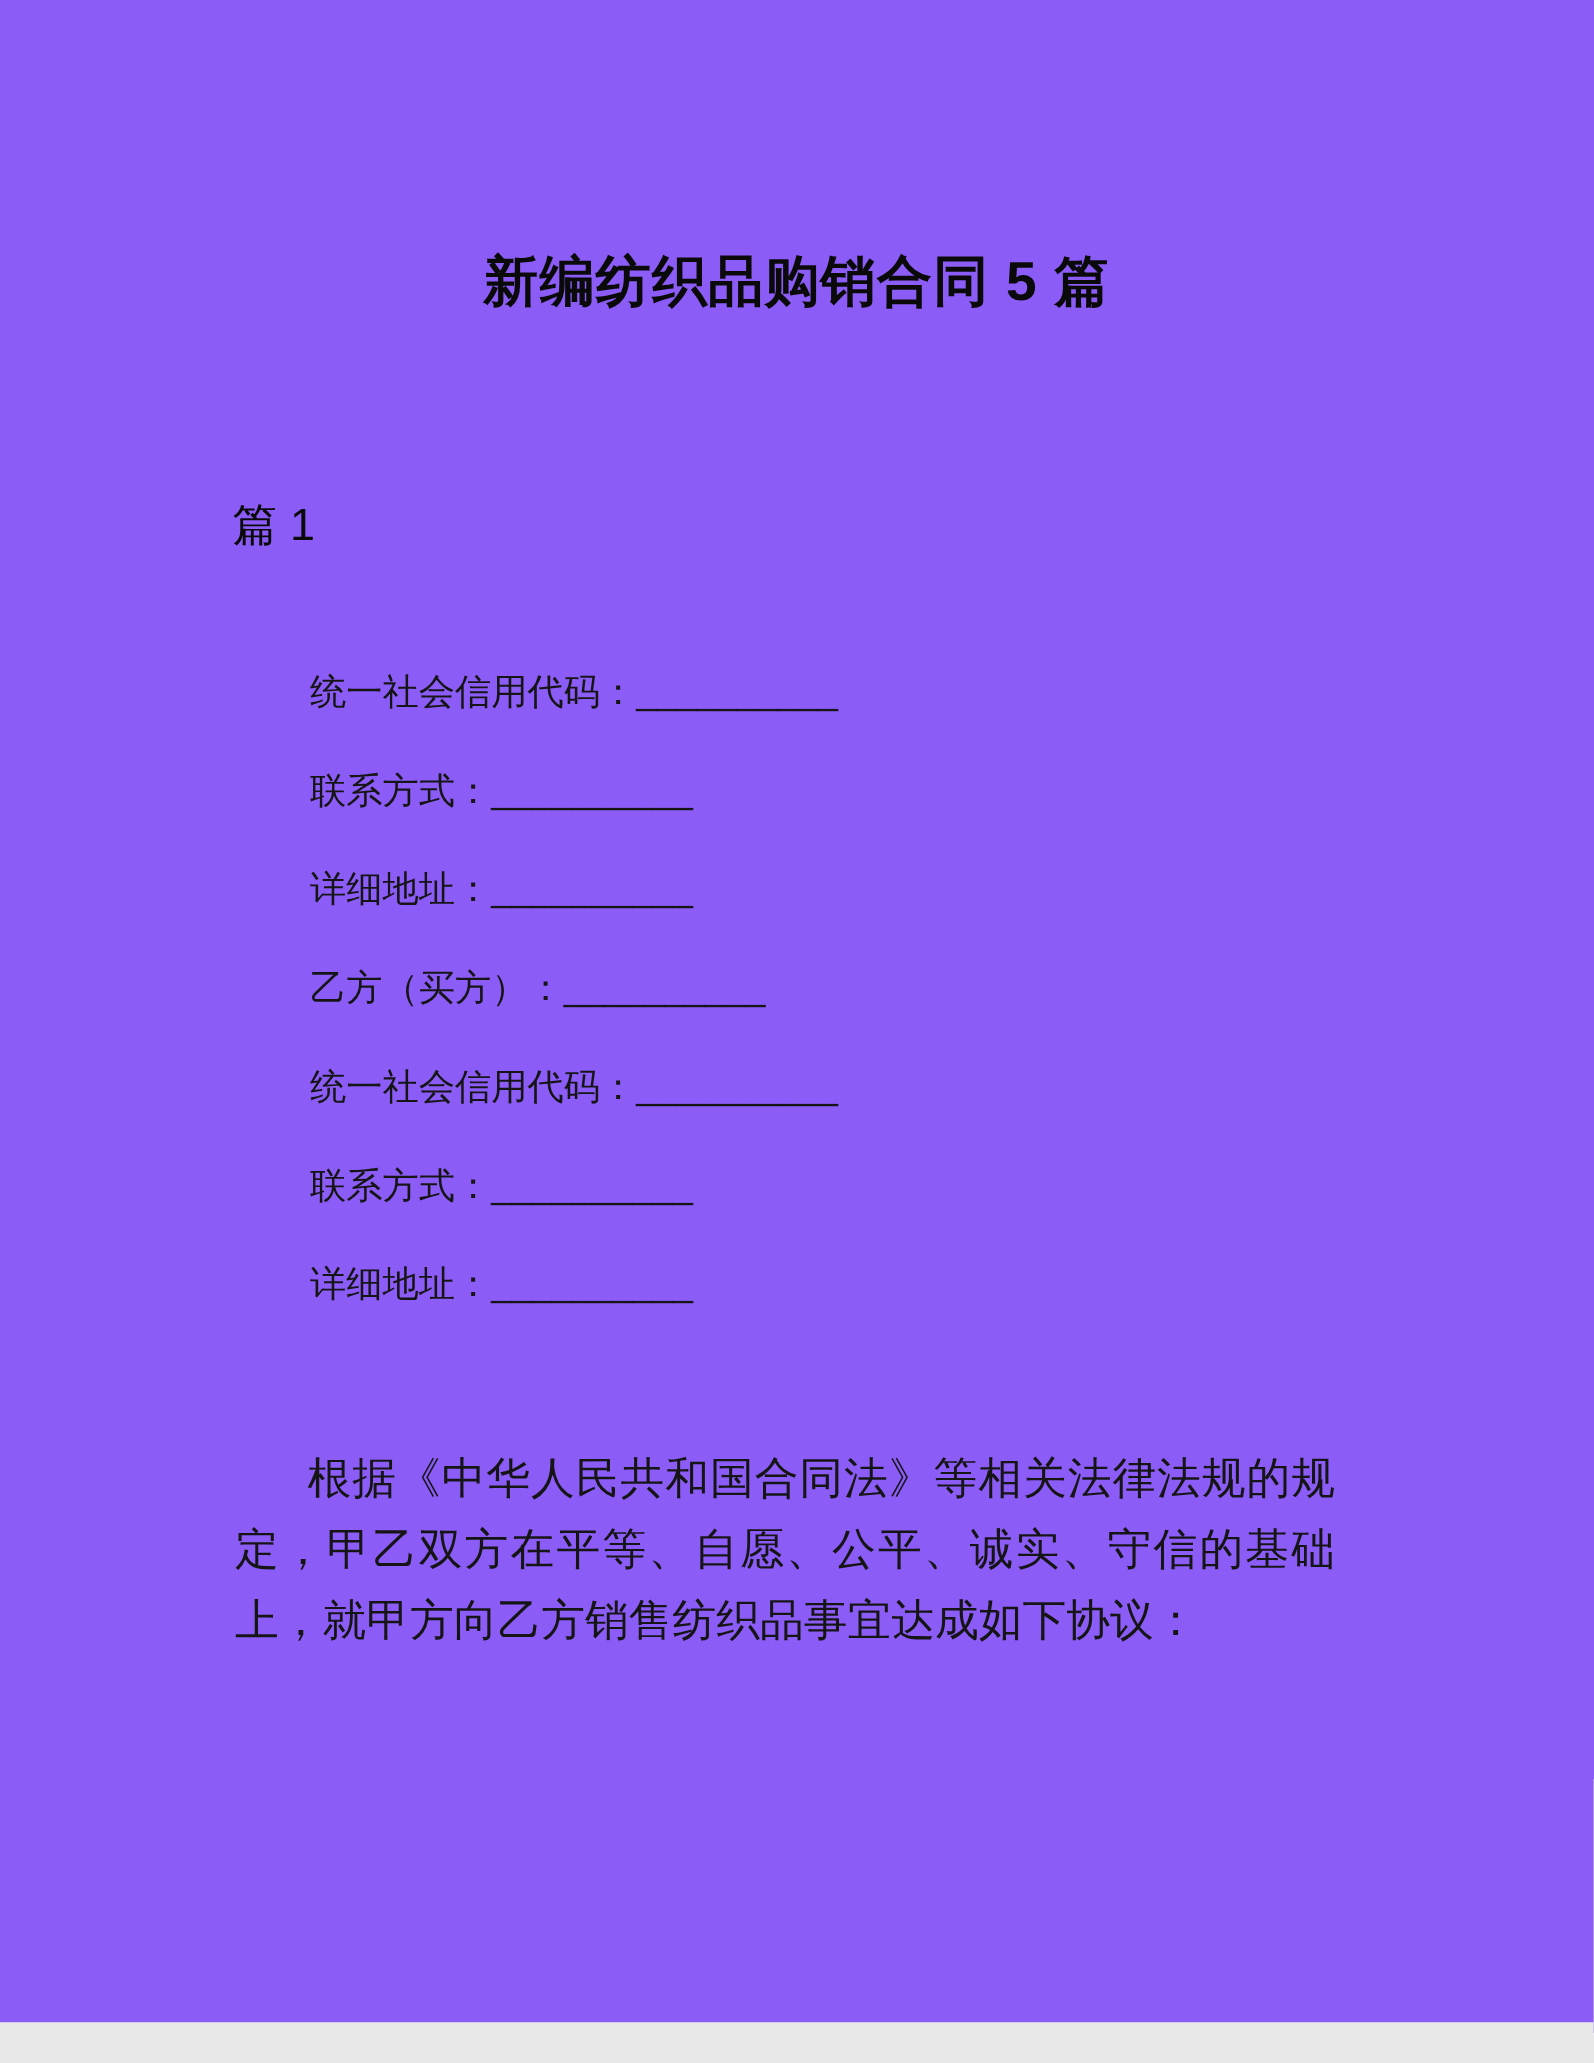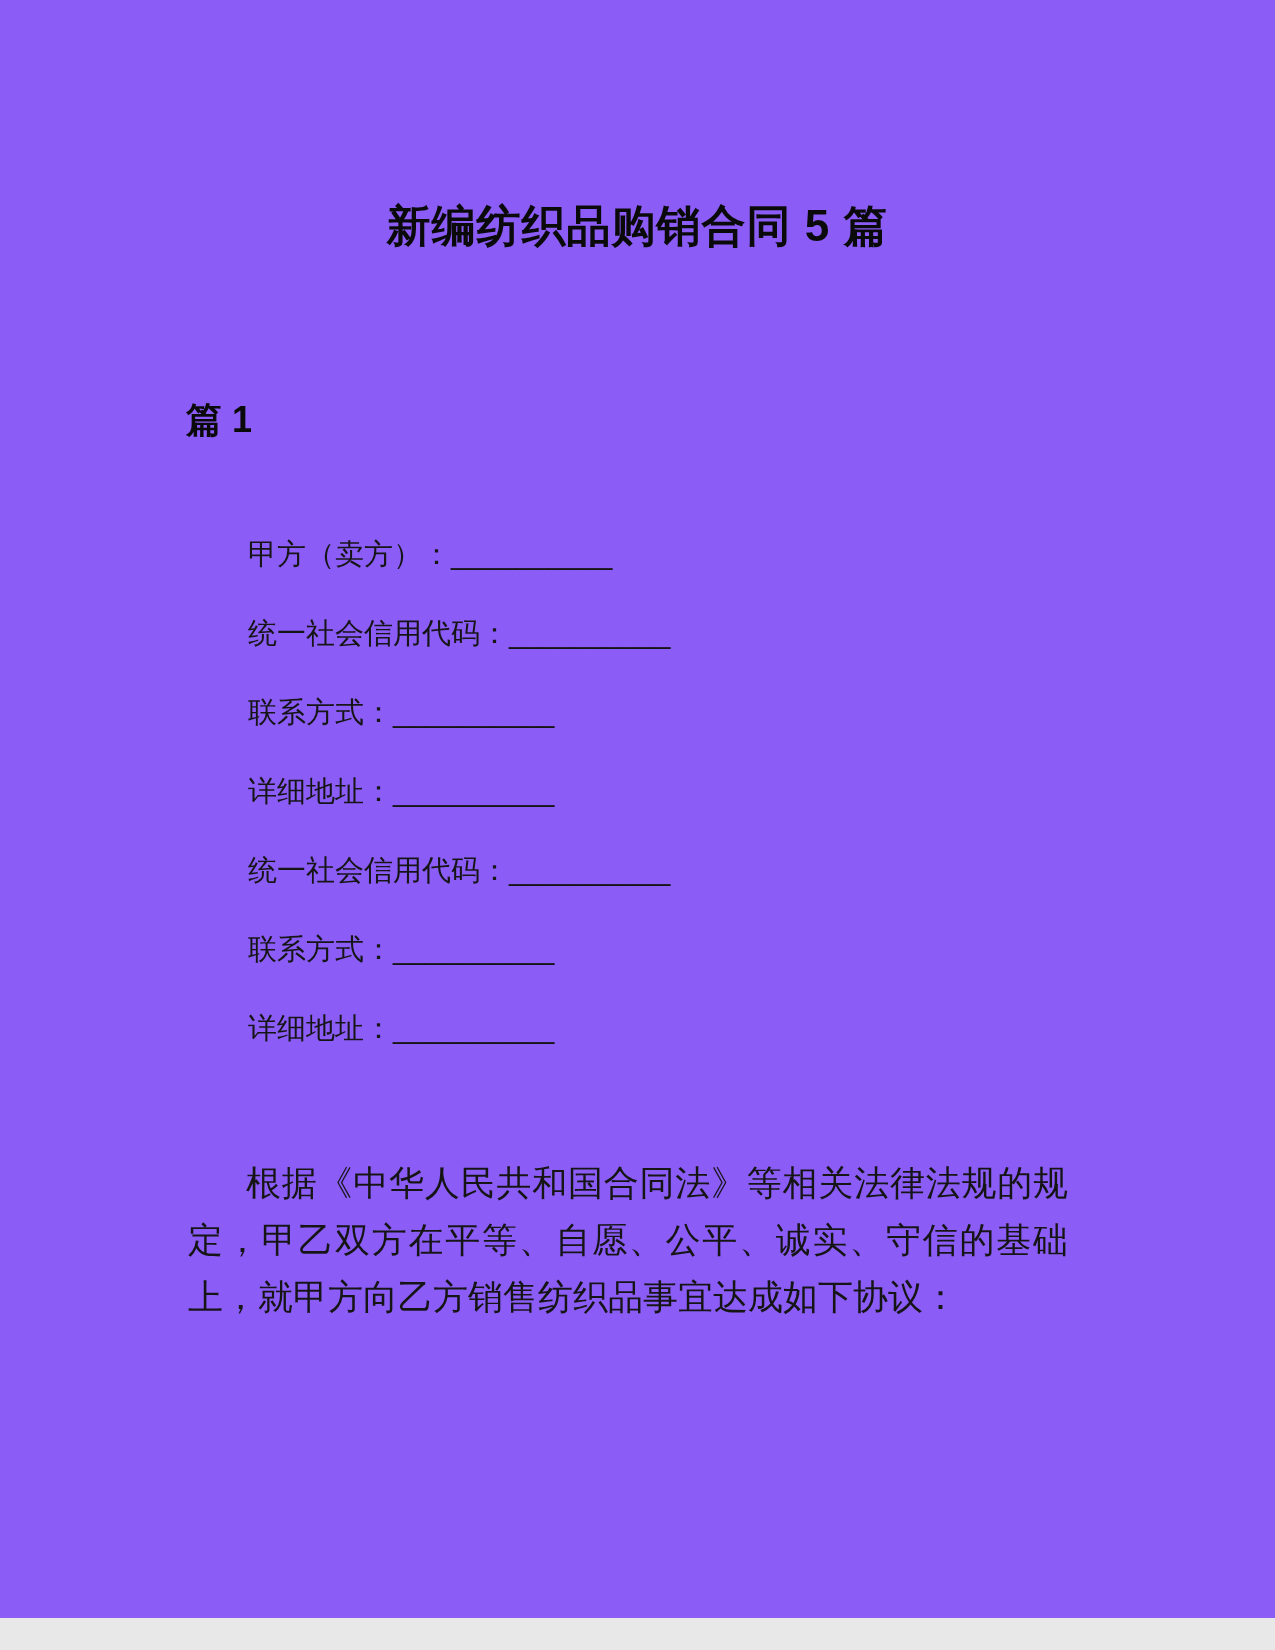--- a/index.html
+++ b/index.html
@@ -29,21 +29,21 @@
     line-height: 50px;
     letter-spacing: 1px;
     color: #0a0a0a;
   }
   .section-heading {
     position: absolute;
     left: 186px;
     top: 398px;
     margin: 0;
     font-size: 36px;
-    font-weight: bold;
+    font-weight: normal;
     line-height: 44px;
     color: #0a0a0a;
   }
   .form-section {
     position: absolute;
     left: 248px;
     top: 515px;
     width: 840px;
   }
   .form-line {
@@ -73,30 +73,30 @@
 <body>
 
 <div class="page">
 
   <h1 class="doc-title">新编纺织品购销合同 5 篇</h1>
 
   <h2 class="section-heading">篇 1</h2>
 
   <div class="form-section">
     <div class="form-line">
-      <span>甲方（卖方）：</span><span class="blank">__________</span>
-    </div>
-    <div class="form-line">
       <span>统一社会信用代码：</span><span class="blank">__________</span>
     </div>
     <div class="form-line">
       <span>联系方式：</span><span class="blank">__________</span>
     </div>
     <div class="form-line">
       <span>详细地址：</span><span class="blank">__________</span>
+    </div>
+    <div class="form-line">
+      <span>乙方（买方）：</span><span class="blank">__________</span>
     </div>
     <div class="form-line">
       <span>统一社会信用代码：</span><span class="blank">__________</span>
     </div>
     <div class="form-line">
       <span>联系方式：</span><span class="blank">__________</span>
     </div>
     <div class="form-line">
       <span>详细地址：</span><span class="blank">__________</span>
     </div>

